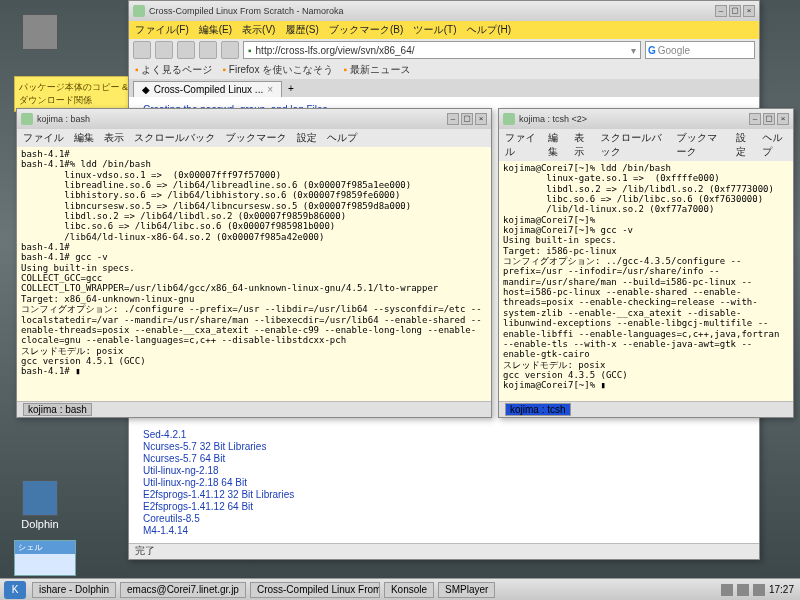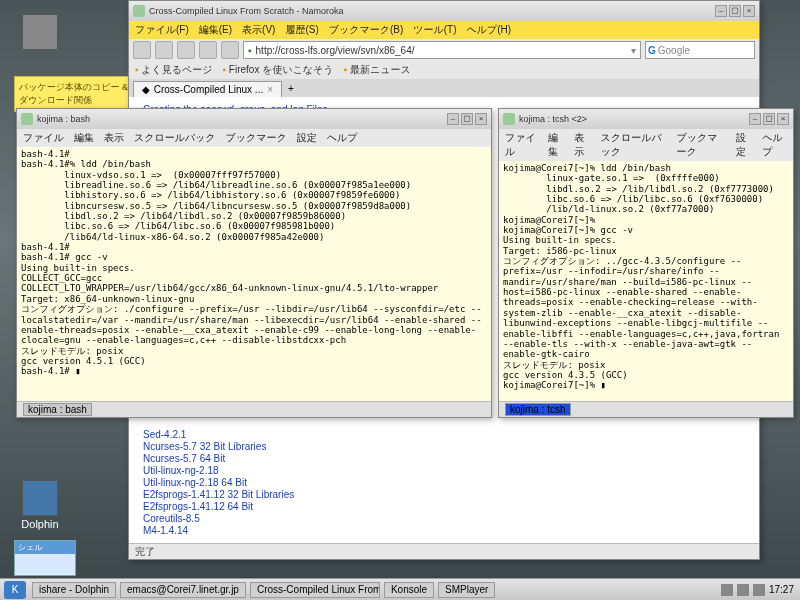--- a/index.html
+++ b/index.html
@@ -21,21 +21,21 @@
 .searchbox { width: 110px; height: 18px; background: #fff; border: 1px solid #999; display: flex; align-items: center; padding: 0 2px; font-size: 10px; color: #888; }
 .searchbox .g { color: #1a73e8; font-weight: bold; margin-right: 2px; }
 .bookmarkbar { background: #e8e8e8; padding: 2px 6px; display: flex; gap: 10px; font-size: 10px; color: #333; }
 .bookmarkbar span::before { content: "▪ "; color: #f80; }
 .tabbar { background: #d8d8d8; padding: 2px 4px 0; display: flex; }
 .tab { background: #f4f4f4; border: 1px solid #999; border-bottom: none; padding: 2px 8px; font-size: 10px; display: flex; align-items: center; gap: 4px; }
 .tab .x { color: #888; }
 .content { flex: 1; background: #fff; padding: 6px 14px; overflow: hidden; font-size: 10px; }
 .content a { color: #1a3db8; display: block; margin: 1px 0; }
 .content .spacer-block { height: 300px; }
-.statusbar { height: 16px; background: #e8e8e8; border-top: 1px solid #bbb; display: flex; align-items: center; padding: 0 6px; font-size: 10px; color: #333; }
+.statusbar { height: 16px; background: #e8e8e8; border-top: 1px solid #bbb; display: flex; padding: 0 6px; font-size: 10px; color: #333; }
 .term { background: #fffce0; }
 .term .menubar { background: #e8e8e8; }
 .term-content { flex: 1; background: #fffce0; font-family: monospace; font-size: 9px; padding: 2px 4px; white-space: pre-wrap; color: #000; overflow: hidden; line-height: 1.15; }
 .term-footer { height: 16px; background: #e0e0e0; border-top: 1px solid #bbb; display: flex; align-items: center; padding: 0 6px; font-size: 10px; }
 .term1 { left: 16px; top: 108px; width: 476px; height: 310px; }
 .term2 { left: 498px; top: 108px; width: 296px; height: 310px; }
 .taskbar { position: absolute; left: 0; bottom: 0; right: 0; height: 22px; background: linear-gradient(to bottom,#e4e4e4,#c8c8c8); border-top: 1px solid #999; display: flex; align-items: center; font-size: 10px; }
 .taskbar .start { width: 22px; height: 18px; background: #3b7cc4; margin: 0 4px; border-radius: 3px; display: flex; align-items: center; justify-content: center; color: #fff; }
 .taskbar .task { background: #d0d0d0; border: 1px solid #999; padding: 1px 6px; margin: 0 2px; height: 16px; display: flex; align-items: center; max-width: 130px; overflow: hidden; white-space: nowrap; }
 .taskbar .tray { margin-left: auto; display: flex; align-items: center; padding: 0 6px; gap: 4px; }

